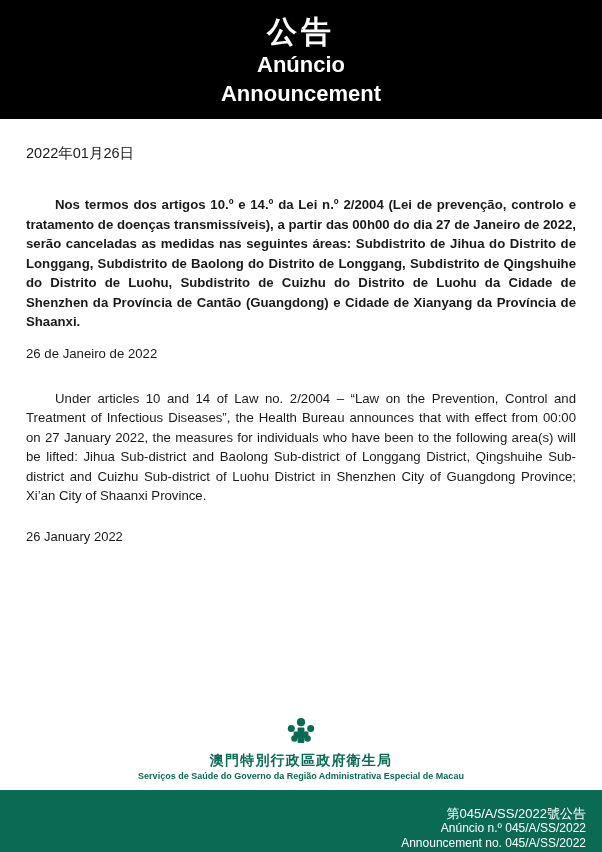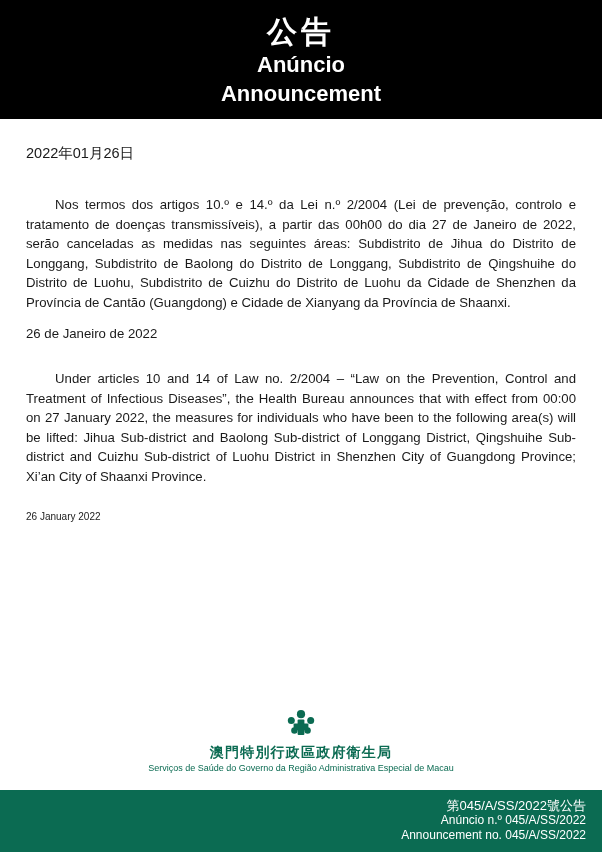--- a/index.html
+++ b/index.html
@@ -66,73 +66,75 @@
   .date-cn {
     margin-top: 22px;
     font-size: 14.5px;
     line-height: 24px;
   }
   .block-pt {
     margin-top: 30px;
     font-size: 13.2px;
     line-height: 19.5px;
     text-align: justify;
+    font-weight: bold;
   }
   .indent-lat {
     text-indent: 2.2em;
   }
   .date-pt {
     margin-top: 0;
     font-size: 13.2px;
     line-height: 18px;
   }
   .block-en {
     margin-top: 26px;
     font-size: 13.2px;
     line-height: 19.5px;
     text-align: justify;
   }
   .date-en {
     margin-top: 22px;
-    font-size: 10px;
+    font-size: 13px;
     line-height: 18px;
   }
   
   .footer {
     position: absolute;
     left: 0;
     bottom: 0;
     width: 602px;
   }
   .footer-logo-area {
     text-align: center;
-    padding-bottom: 16px;
+    padding-bottom: 8px;
   }
   .footer-emblem {
     display: block;
     margin: 0 auto 4px auto;
   }
   .footer-cn {
     font-size: 14px;
     font-weight: bold;
     color: #0b6b52;
     letter-spacing: 1.2px;
     line-height: 18px;
   }
   .footer-pt {
     font-size: 9px;
     color: #0b6b52;
     line-height: 12px;
     margin-top: 1px;
+    font-weight: bold;
   }
   .footer-bar {
     background: #0b6b52;
     color: #ffffff;
     text-align: right;
-    padding: 8px 16px 10px 16px;
+    padding: 16px 16px 10px 16px;
     box-sizing: border-box;
     height: 62px;
   }
   .footer-bar div {
     line-height: 15px;
   }
   .fb-cn { font-size: 13px; }
   .fb-pt { font-size: 12px; }
   .fb-en { font-size: 12px; }
 </style>

